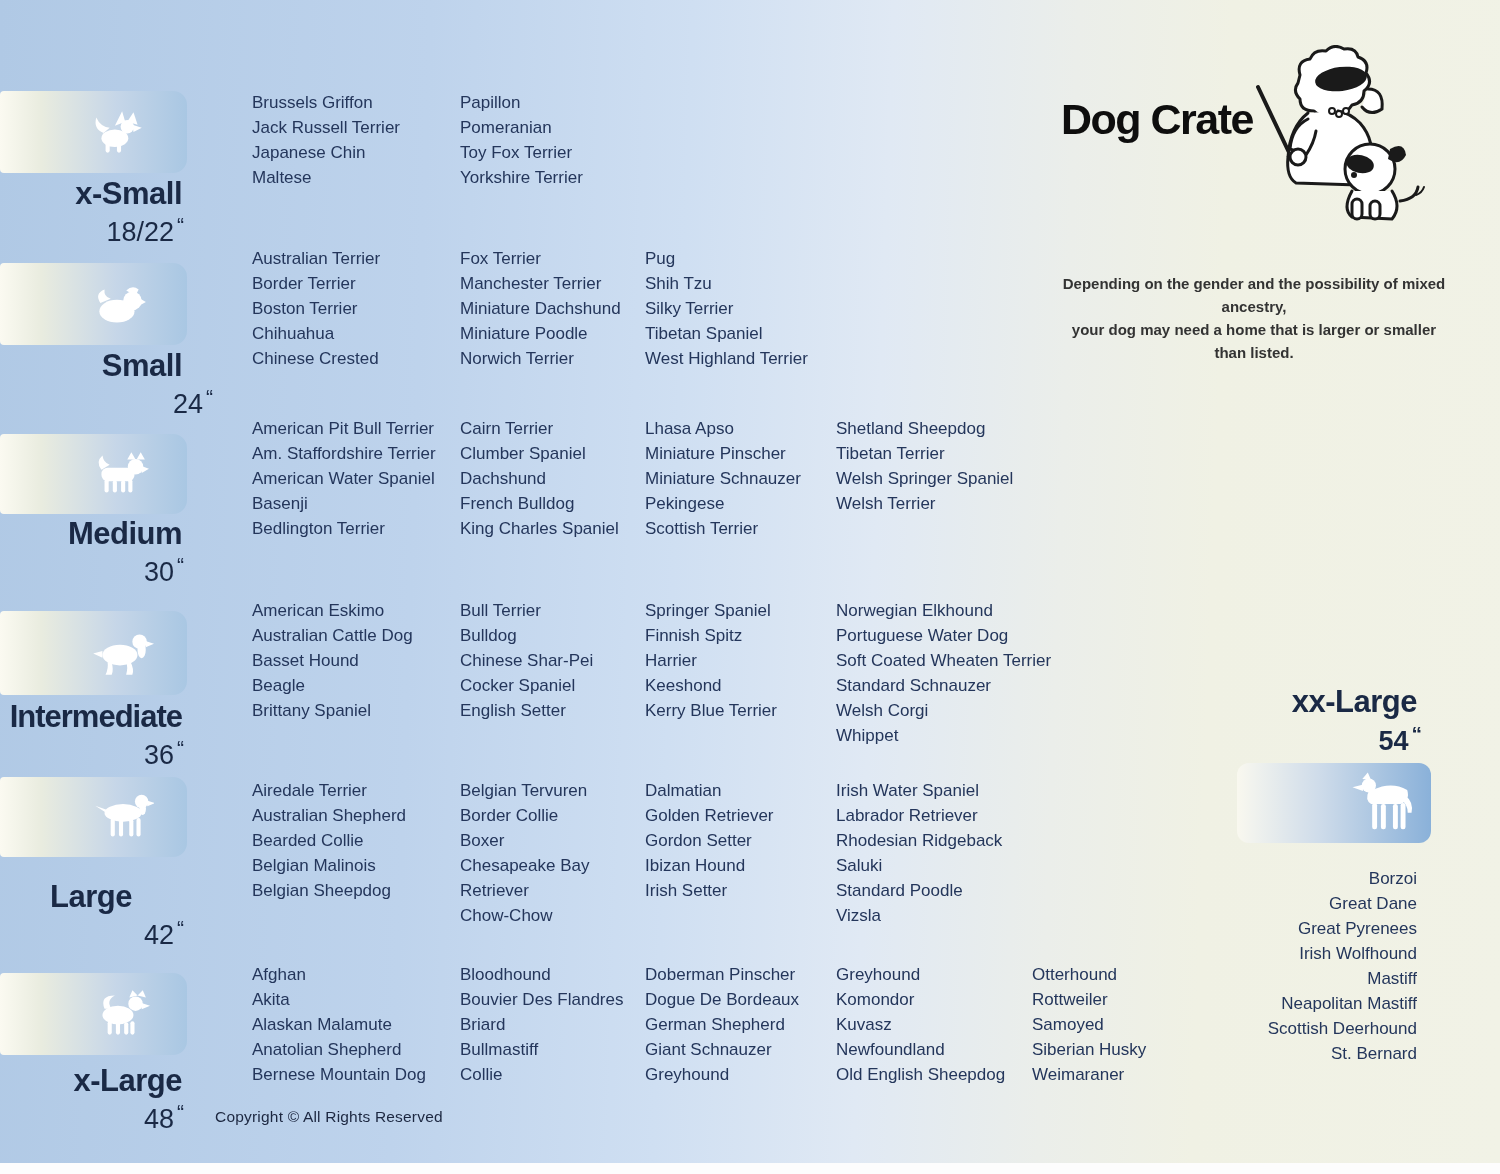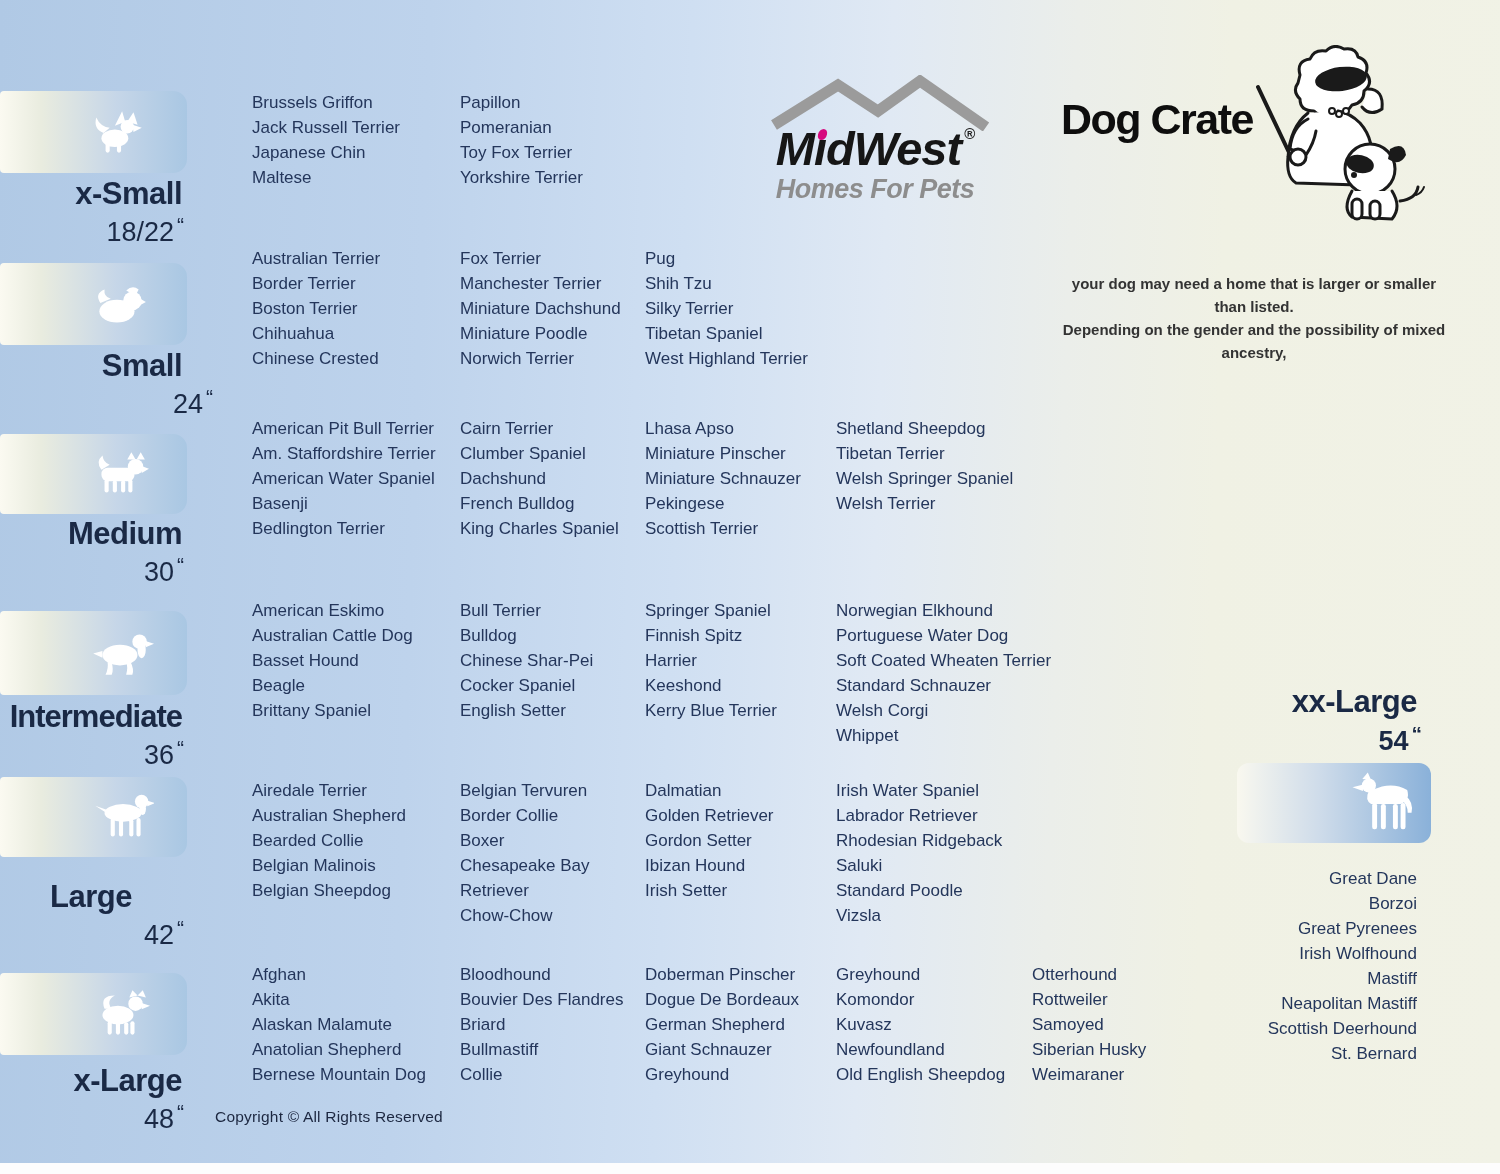--- a/index.html
+++ b/index.html
@@ -365,32 +365,25 @@
       </div>
     <div class="col c5">
         <div class="breed">Otterhound</div>
         <div class="breed">Rottweiler</div>
         <div class="breed">Samoyed</div>
         <div class="breed">Siberian Husky</div>
         <div class="breed">Weimaraner</div>
       </div>
   </div>
 
-  <div class="logo">
-    <svg class="logo-roof" viewBox="0 0 230 56" width="230" height="56">
-      <polyline points="14,50 78,10 118,36 160,6 226,52" fill="none" stroke="#9b9b9b" stroke-width="11"></polyline>
-    </svg>
-    <div class="logo-name"><span>M</span><span class="mw-i"><span>ı</span><i class="tittle"></i></span><span>dWest</span><span class="reg">®</span></div>
-    <div class="logo-tagline">Homes For Pets</div>
-  </div>
 
   <div class="title">Dog Crate</div>
   <div class="note">
+    <div>Depending on the gender and the possibility of mixed ancestry,</div>
     <div>your dog may need  a home that is larger or smaller than listed.</div>
-    <div>Depending on the gender and the possibility of mixed ancestry,</div>
   </div>
 
   <svg class="cartoon" viewBox="0 0 190 200" width="190" height="200">
     <g fill="#fff" stroke="#1a1a1a" stroke-width="3" stroke-linejoin="round" stroke-linecap="round">
       <line x1="10" y1="42" x2="46" y2="118" stroke-width="4"></line>
       <path d="M52 30 q-4 -14 10 -16 q4 -10 16 -8 q8 -8 18 -2 q12 -2 14 8 q12 4 8 16 q8 10 -2 18 q0 12 -12 14 q-6 10 -18 8 q-12 6 -20 -2 q-14 0 -14 -12 q-8 -8 -2 -16 z"></path>
       <ellipse cx="93" cy="34" rx="26" ry="12" fill="#1a1a1a" stroke="none" transform="rotate(-7 93 34)"></ellipse>
       <path d="M120 44 q16 0 14 20 q-12 8 -20 -2"></path>
       <path d="M60 68 q-18 14 -20 44 q-2 20 8 26 l62 2 q14 -2 12 -18 q6 -26 -10 -44 q-10 -10 -22 -12"></path>
       <path d="M60 74 q-16 8 -18 30 l16 6 q8 -12 10 -24"></path>
@@ -423,22 +416,22 @@
         <path d="M20 17 q-4 8 2 12 l27 0 q9 -4 6 -13 q-11 -6 -23 -3 z"></path>
         <path d="M53 21 q8 6 6 16 l-3.5 0 q0 -8 -6 -12 z"></path>
         <rect x="23" y="28" width="4.5" height="24" rx="2"></rect>
         <rect x="31" y="29" width="4.5" height="23" rx="2"></rect>
         <rect x="42" y="29" width="4.5" height="23" rx="2"></rect>
         <rect x="49" y="28" width="4.5" height="24" rx="2"></rect>
       </g>
     </svg>
   </div>
   <div class="xxl-breeds">
+      <div class="breed">Borzoi</div>
       <div class="breed">Great Dane</div>
-      <div class="breed">Borzoi</div>
       <div class="breed">Great Pyrenees</div>
       <div class="breed">Irish Wolfhound</div>
       <div class="breed">Mastiff</div>
       <div class="breed">Neapolitan Mastiff</div>
       <div class="breed">Scottish Deerhound</div>
       <div class="breed">St. Bernard</div>
     </div>
 
   <div class="copyright">Copyright © All Rights Reserved</div>
   <div class="bottom-strip"></div>

